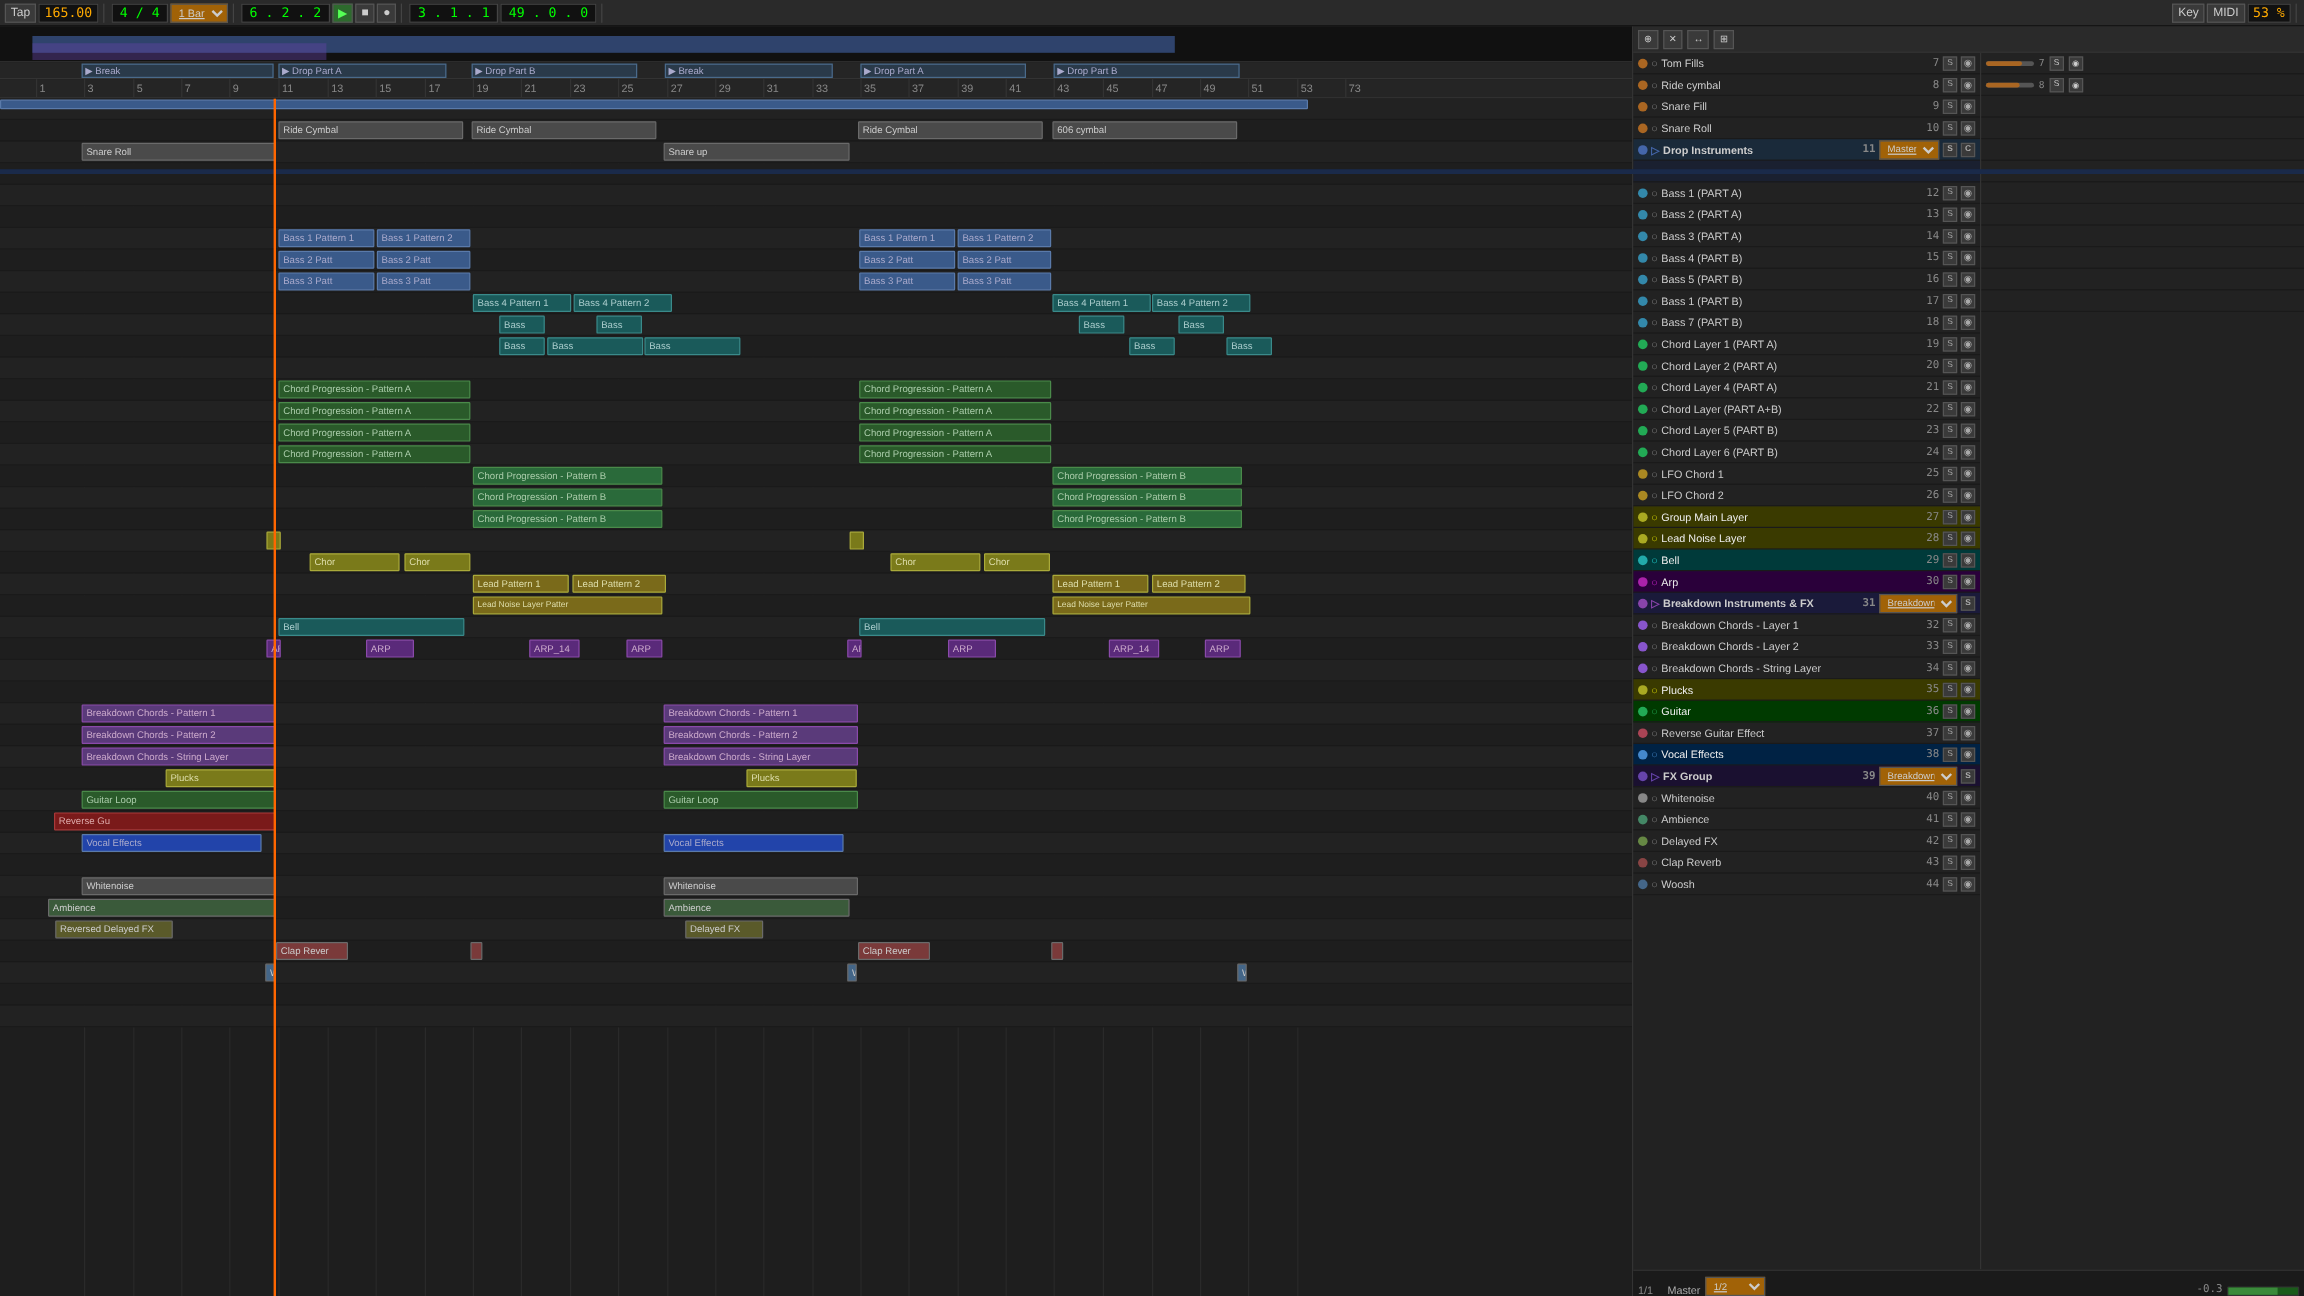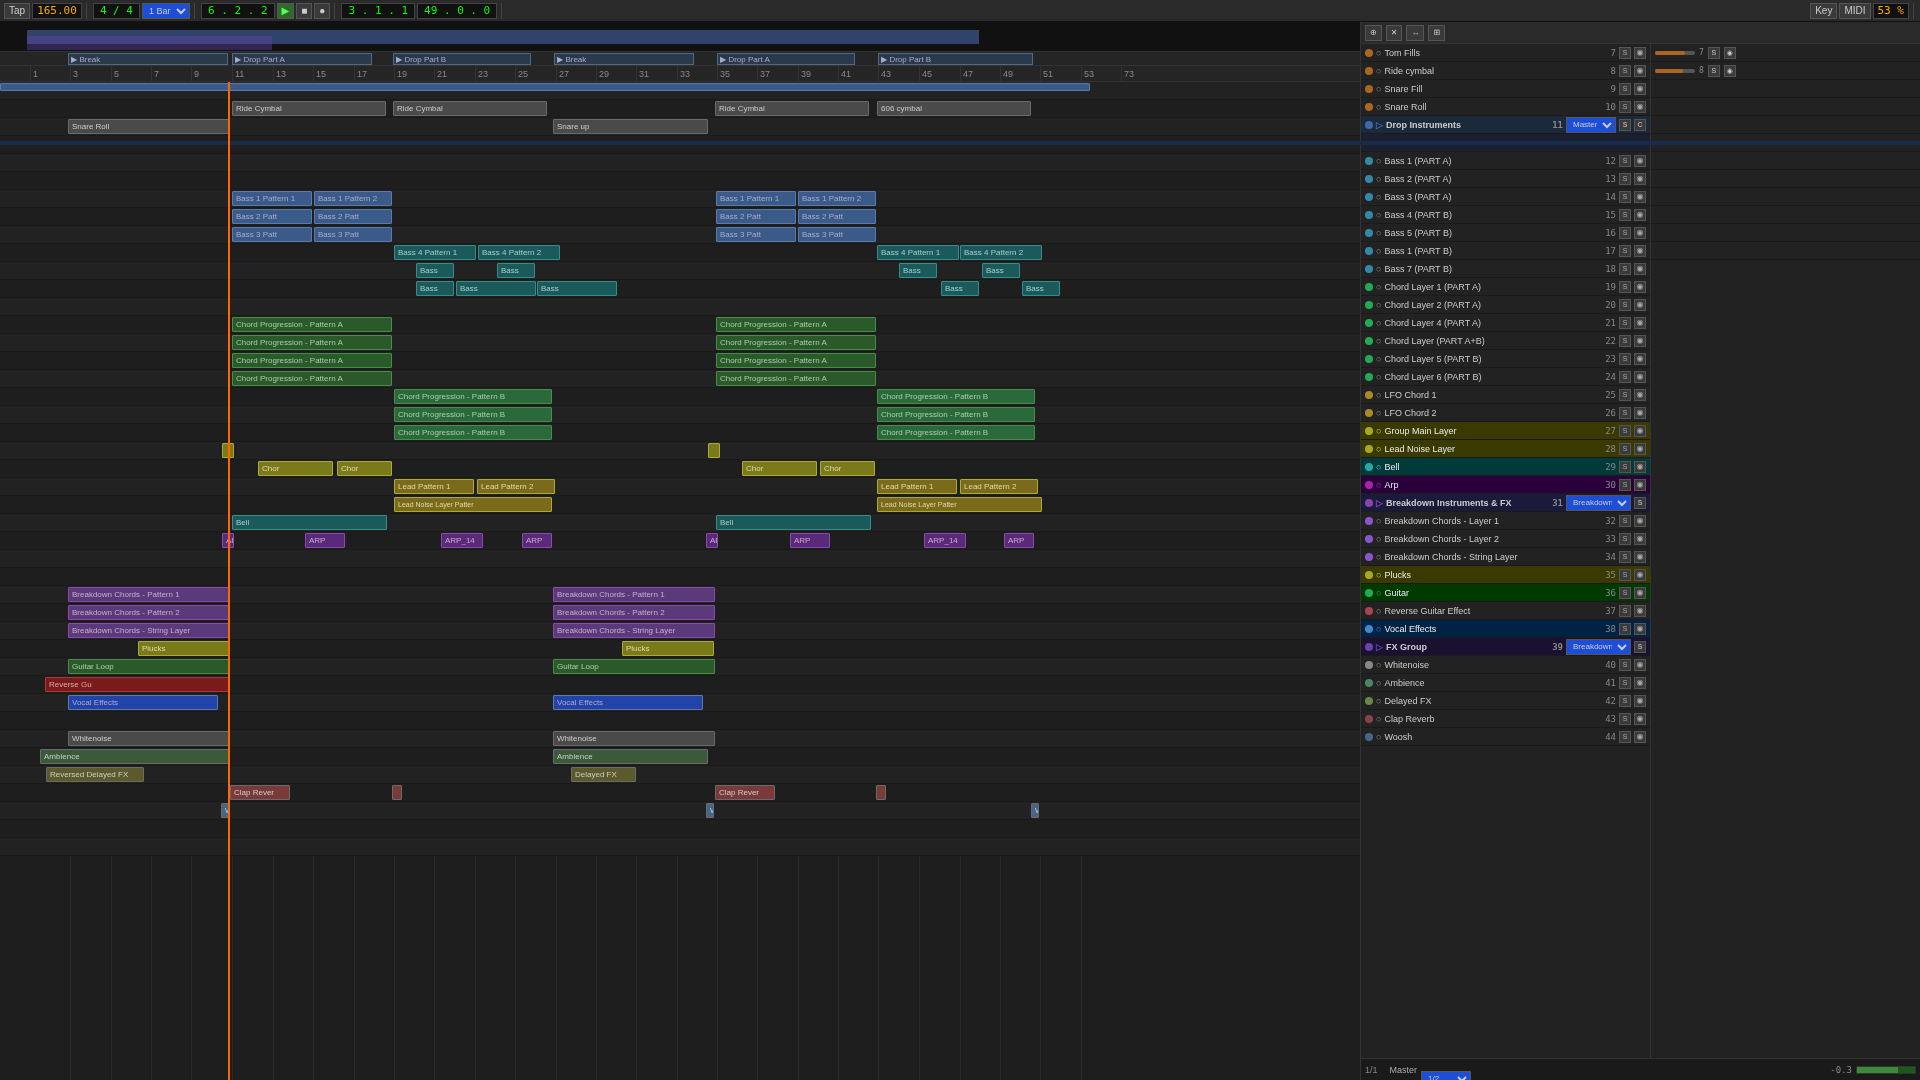--- a/index.html
+++ b/index.html
@@ -286,26 +286,27 @@
       white-space: nowrap;
       overflow: hidden;
     }
 
     
     ::-webkit-scrollbar { width: 6px; height: 6px; }
     ::-webkit-scrollbar-track { background: #1a1a1a; }
     ::-webkit-scrollbar-thumb { background: #444; border-radius: 3px; }
 
     .select-box {
-      background: #1d4ed8;
+      background: #a16207;
       border: 1px solid #555;
       color: #ccc;
       font-size: 9px;
       padding: 0 2px;
       height: 16px;
+      text-decoration: underline;
     }
   </style>
 </head>
 <body>
 
 <div id="toolbar">
   <div class="toolbar-group">
     <button class="toolbar-btn">Tap</button>
     <span class="bpm-display">165.00</span>
   </div>
@@ -976,21 +977,21 @@
         <div style="height:18px;border-bottom:1px solid #1a1a1a;"></div>
         <div style="height:18px;border-bottom:1px solid #1a1a1a;"></div>
         <div style="height:18px;border-bottom:1px solid #1a1a1a;"></div>
         <div style="height:18px;border-bottom:1px solid #1a1a1a;"></div>
         <div style="height:18px;border-bottom:1px solid #1a1a1a;"></div>
         <div style="height:18px;border-bottom:1px solid #1a1a1a;"></div>
         <div style="height:18px;border-bottom:1px solid #1a1a1a;"></div>
       </div>
     </div>
 
-    <div style="height:22px;background:#1a1a1a;border-top:1px solid #333;display:flex;align-items:center;padding:0 4px;gap:4px;">
+    <div style="height:22px;background:#1a1a1a;border-top:1px solid #333;display:flex;align-items:flex-end;padding:0 4px;gap:4px;">
       <span style="font-size:9px;color:#888;">1/1</span>
       <span style="font-size:9px;color:#aaa;margin-left:8px;">Master</span>
       <div style="flex:1;">
         <select class="select-box" style="width:50px;font-size:8px;margin-top:18px;"><option>1/2</option></select>
       </div>
       <span style="font-size:9px;color:#888;font-family:monospace;">-0.3</span>
       <div style="width:60px;height:8px;background:#1a5a1a;border:1px solid #333;border-radius:1px;position:relative;">
         <div style="width:70%;height:100%;background:#3a8a3a;"></div>
       </div>
     </div>

